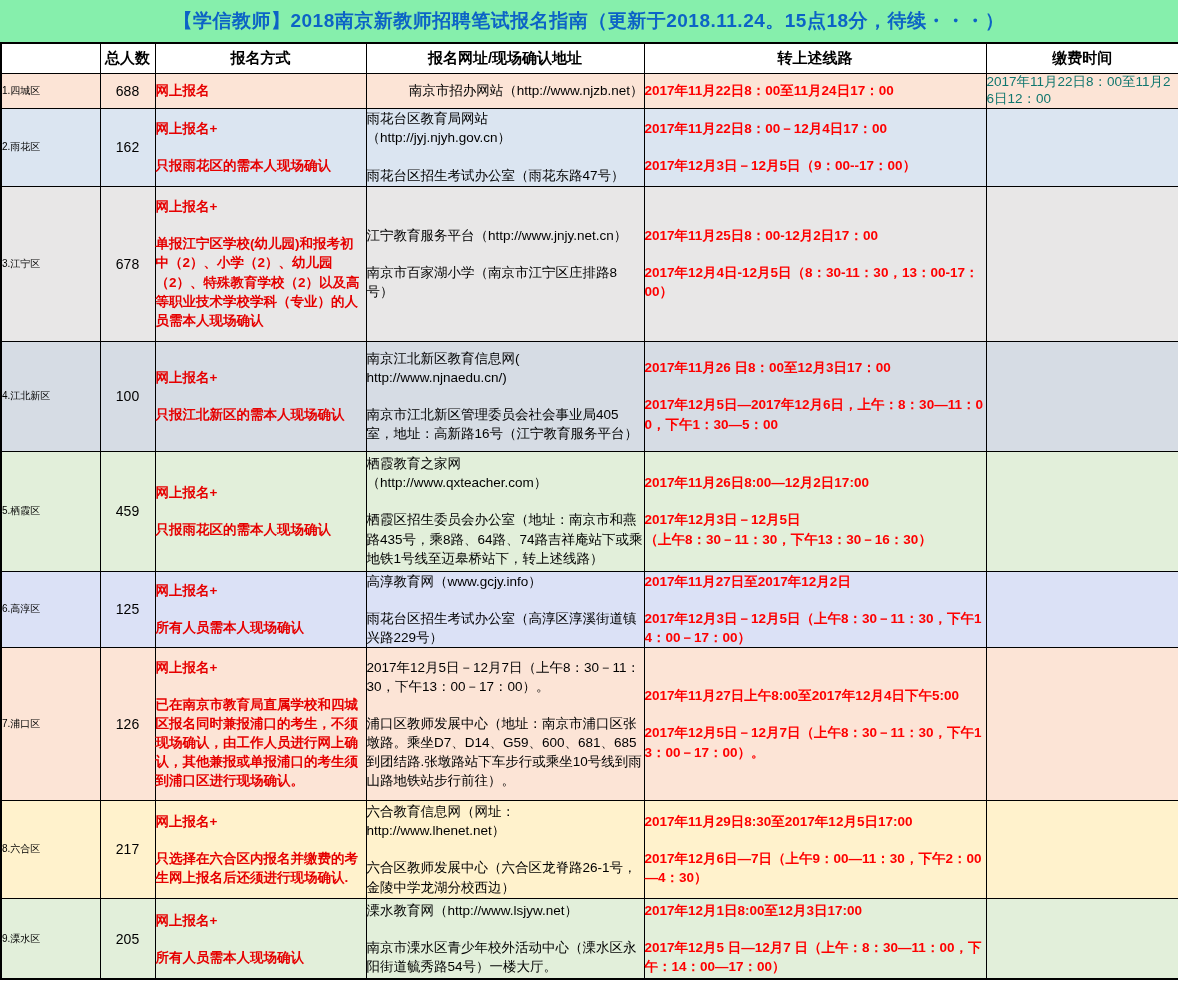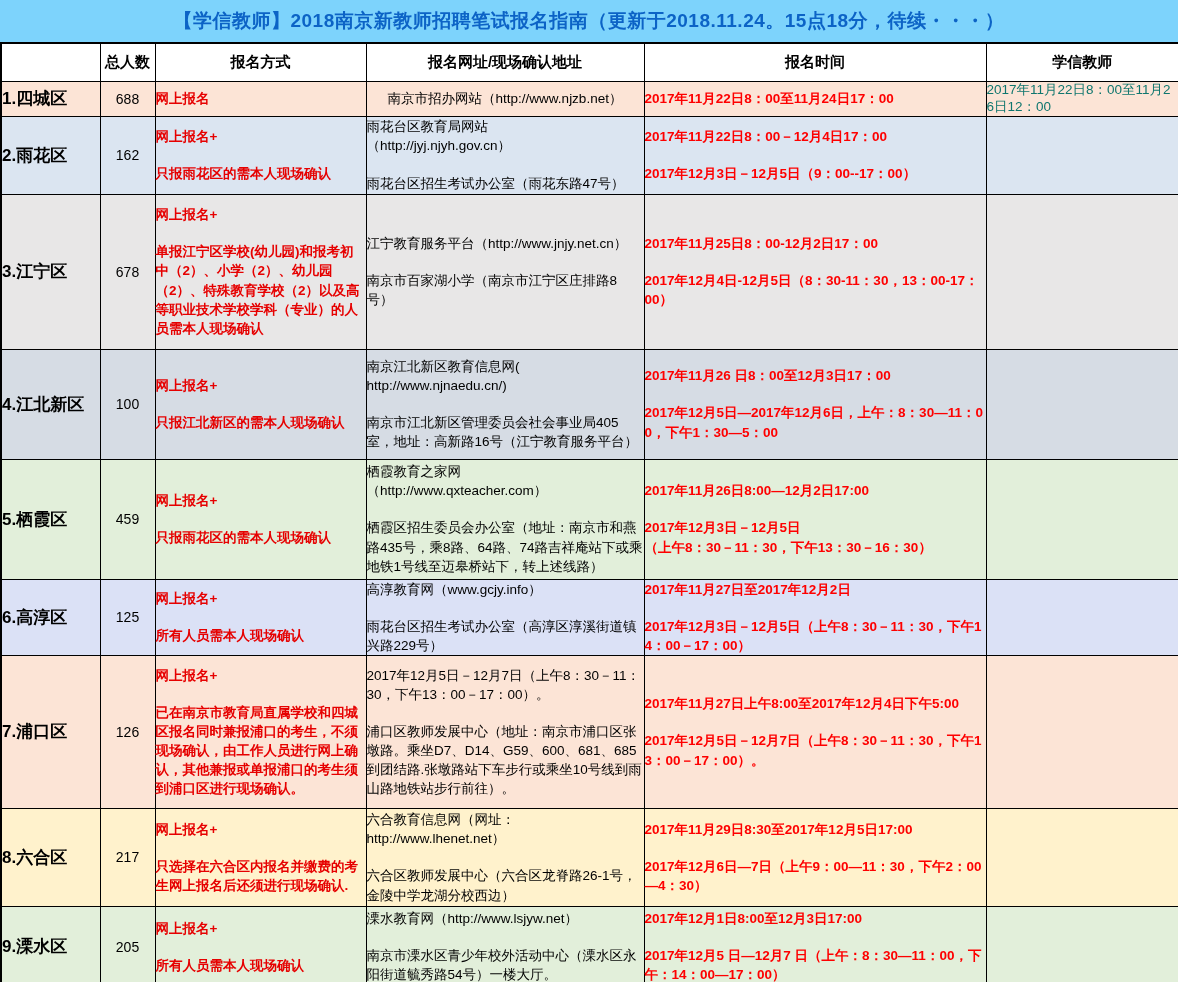--- a/index.html
+++ b/index.html
@@ -11,77 +11,77 @@
   html,body{margin:0;padding:0;background:#ffffff;}
   body{
     width:1178px;
     font-family:"Liberation Sans", sans-serif;
     color:#000;
   }
   .page{width:1178px;}
   .title-bar{
     height:42px;
     display:flex;align-items:center;justify-content:center;
-    background:#7dd3fc;
+    background:#86efac;
   }
   .title-text{
     color:var(--title-color);
     font-weight:bold;
     font-size:19px;
     letter-spacing:0.5px;
     white-space:nowrap;
   }
   table.reg{
     border-collapse:collapse;
     table-layout:fixed;
     width:1178px;
     border:2px solid var(--border-color);
   }
   table.reg th, table.reg td{
     border:1px solid var(--border-color);
     padding:0;
     overflow:visible;
     word-break:break-all;
   }
-  thead tr{height:38px;background:#ffffff;}
+  thead tr{height:30px;background:#ffffff;}
   th{
     font-size:15px;font-weight:bold;text-align:center;vertical-align:middle;
   }
   
   tbody tr:nth-child(1){height:35px;}
   tbody tr:nth-child(2){height:78px;}
   tbody tr:nth-child(3){height:155px;}
   tbody tr:nth-child(4){height:110px;}
   tbody tr:nth-child(5){height:120px;}
   tbody tr:nth-child(6){height:72px;}
   tbody tr:nth-child(7){height:153px;}
   tbody tr:nth-child(8){height:98px;}
   tbody tr:nth-child(9){height:81px;}
 
   td.district{
-    font-size:17px;font-weight:bold;vertical-align:middle;
+    font-size:10px;font-weight:normal;vertical-align:middle;
     padding-left:7px;padding-right:2px;
   }
   td.total{
     font-size:14px;text-align:center;vertical-align:middle;margin-left:20px;
   }
   td.method, td.site, td.time, td.payment{
     font-size:13.5px;
     vertical-align:middle;
     padding:2px 6px;
     line-height:1.42;
   }
   td.method{color:var(--method-red);font-weight:bold;margin-top:34px;}
   td.site{color:#000;}
   td.time{color:var(--time-red);font-weight:bold;padding-left:8px;}
   td.payment{color:#0f766e;line-height:1.25;}
   .para{white-space:pre-line;}
   .para + .para{margin-top:18px;}
   
-  tbody tr:nth-child(1) td.site{text-align:center;margin-top:41px;}
+  tbody tr:nth-child(1) td.site{text-align:right;margin-top:41px;}
 </style>
 </head>
 <body>
 
 <div class="page">
   <div class="title-bar">
     <span class="title-text">【学信教师】2018南京新教师招聘笔试报名指南（更新于2018.11.24。15点18分，待续・・・）</span>
   </div>
 
   <table class="reg">
@@ -92,22 +92,22 @@
       <col style="width:278px">
       <col style="width:342px">
       <col style="width:193px">
     </colgroup>
     <thead>
       <tr>
           <th></th>
           <th>总人数</th>
           <th>报名方式</th>
           <th>报名网址/现场确认地址</th>
-          <th>报名时间</th>
-          <th>学信教师</th>
+          <th>转上述线路</th>
+          <th>缴费时间</th>
         </tr>
     </thead>
     <tbody>
         <tr style="background-color: rgb(252, 228, 214);">
           <td class="district">1.四城区</td>
           <td class="total">688</td>
           <td class="method">
             <div class="para">网上报名</div>
           </td>
           <td class="site">

